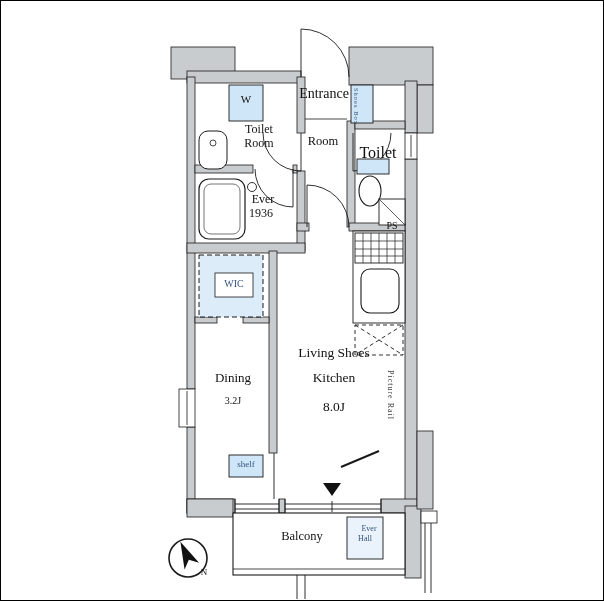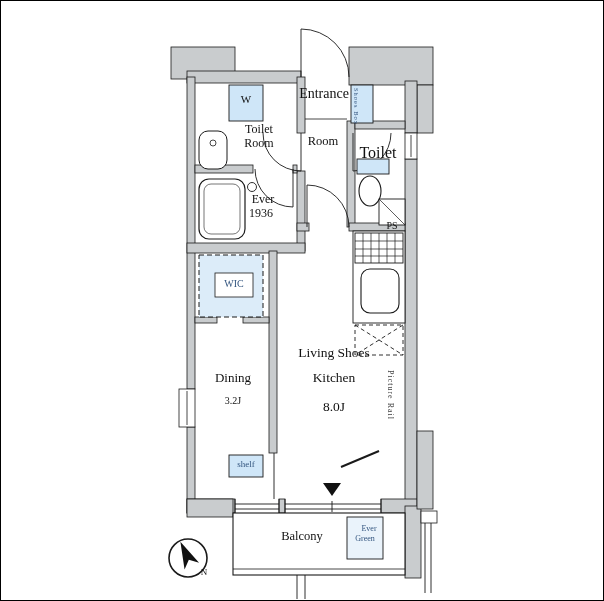--- a/index.html
+++ b/index.html
@@ -184,16 +184,16 @@
   <div class="lbl navy" style="left:233px;top:277px;font-size:10px">WIC</div>
   <div class="lbl" style="left:232px;top:370px;font-size:13px">Dining</div>
   <div class="lbl" style="left:232px;top:394px;font-size:10px">3.2J</div>
   <div class="lbl" style="left:333px;top:345px;font-size:13.5px">Living Shoes</div>
   <div class="lbl" style="left:333px;top:370px;font-size:13.5px">Kitchen</div>
   <div class="lbl" style="left:333px;top:399px;font-size:13.5px">8.0J</div>
   <div class="lbl v" style="left:384px;top:352px;height:84px;font-size:8px;color:#444">Picture Rail</div>
   <div class="lbl navy" style="left:245px;top:459px;font-size:9px">shelf</div>
   <div class="lbl" style="left:301px;top:529px;font-size:12.5px">Balcony</div>
   <div class="lbl navy" style="left:368px;top:524px;font-size:8px">Ever</div>
-  <div class="lbl navy" style="left:364px;top:534px;font-size:8px">Green</div>
+  <div class="lbl navy" style="left:364px;top:534px;font-size:8px">Hall</div>
   <div class="lbl" style="left:203px;top:567px;font-size:9px">N</div>
 
 </div>
 
 </body></html>

